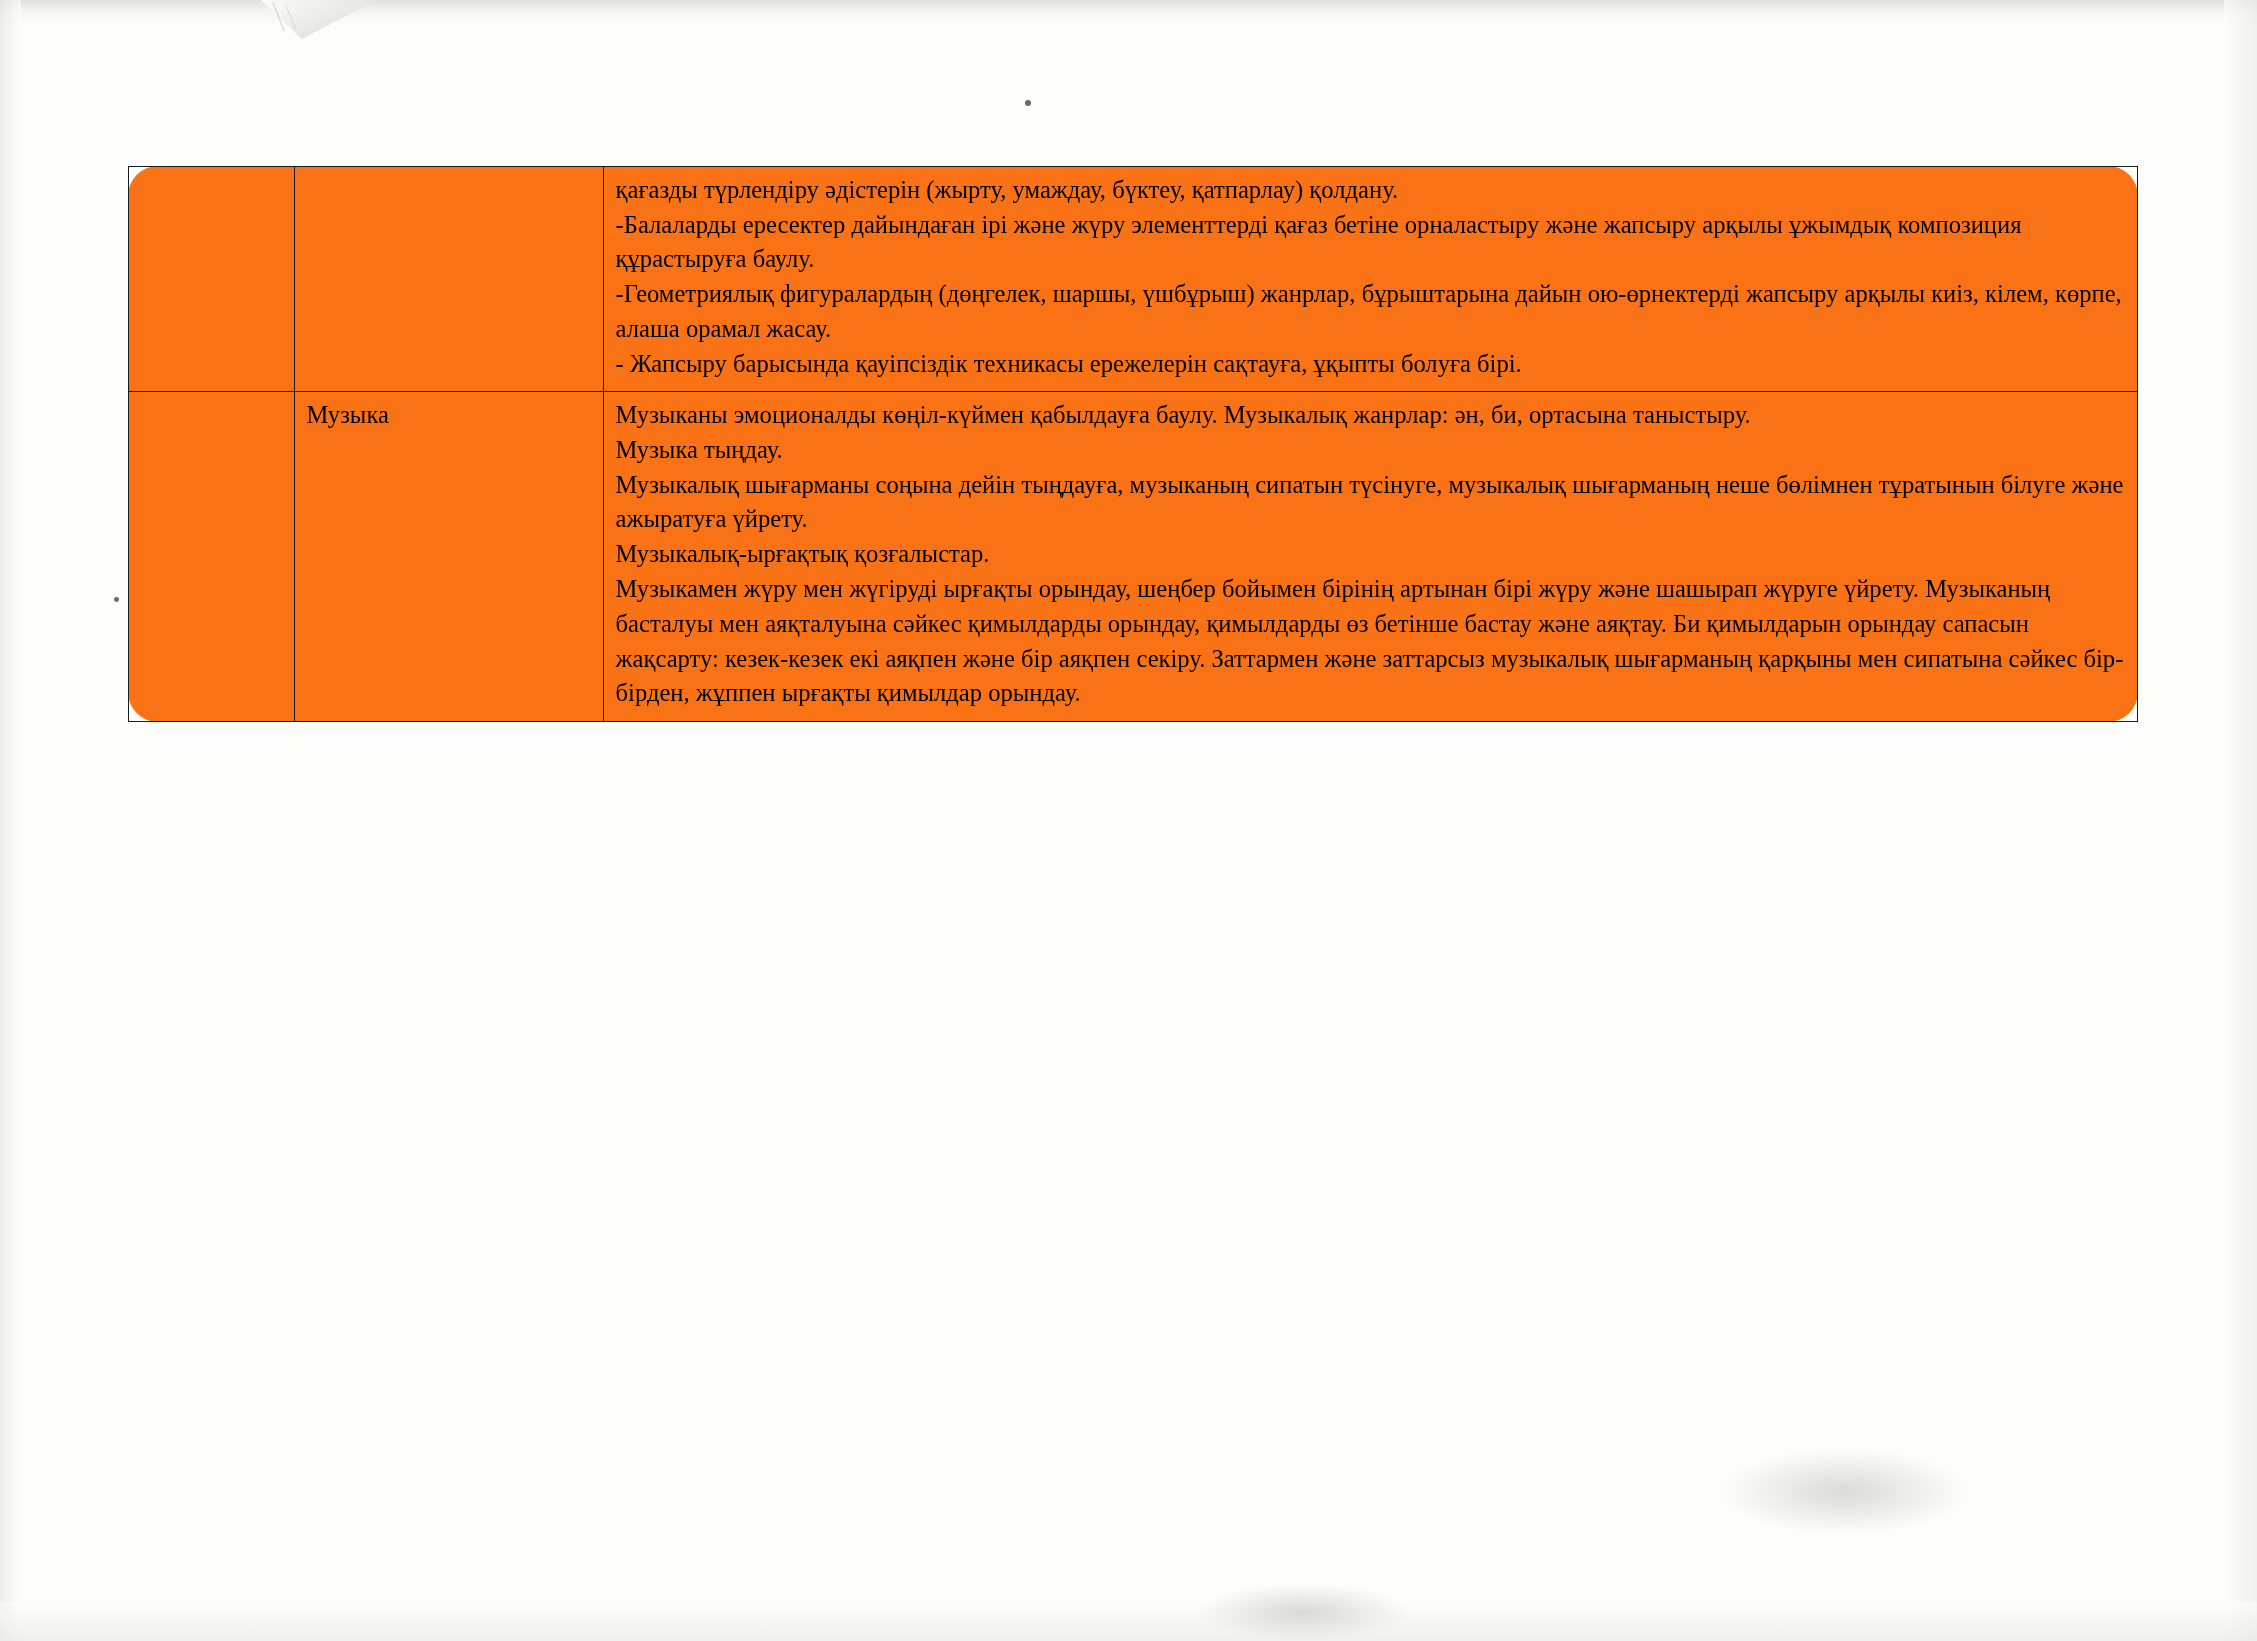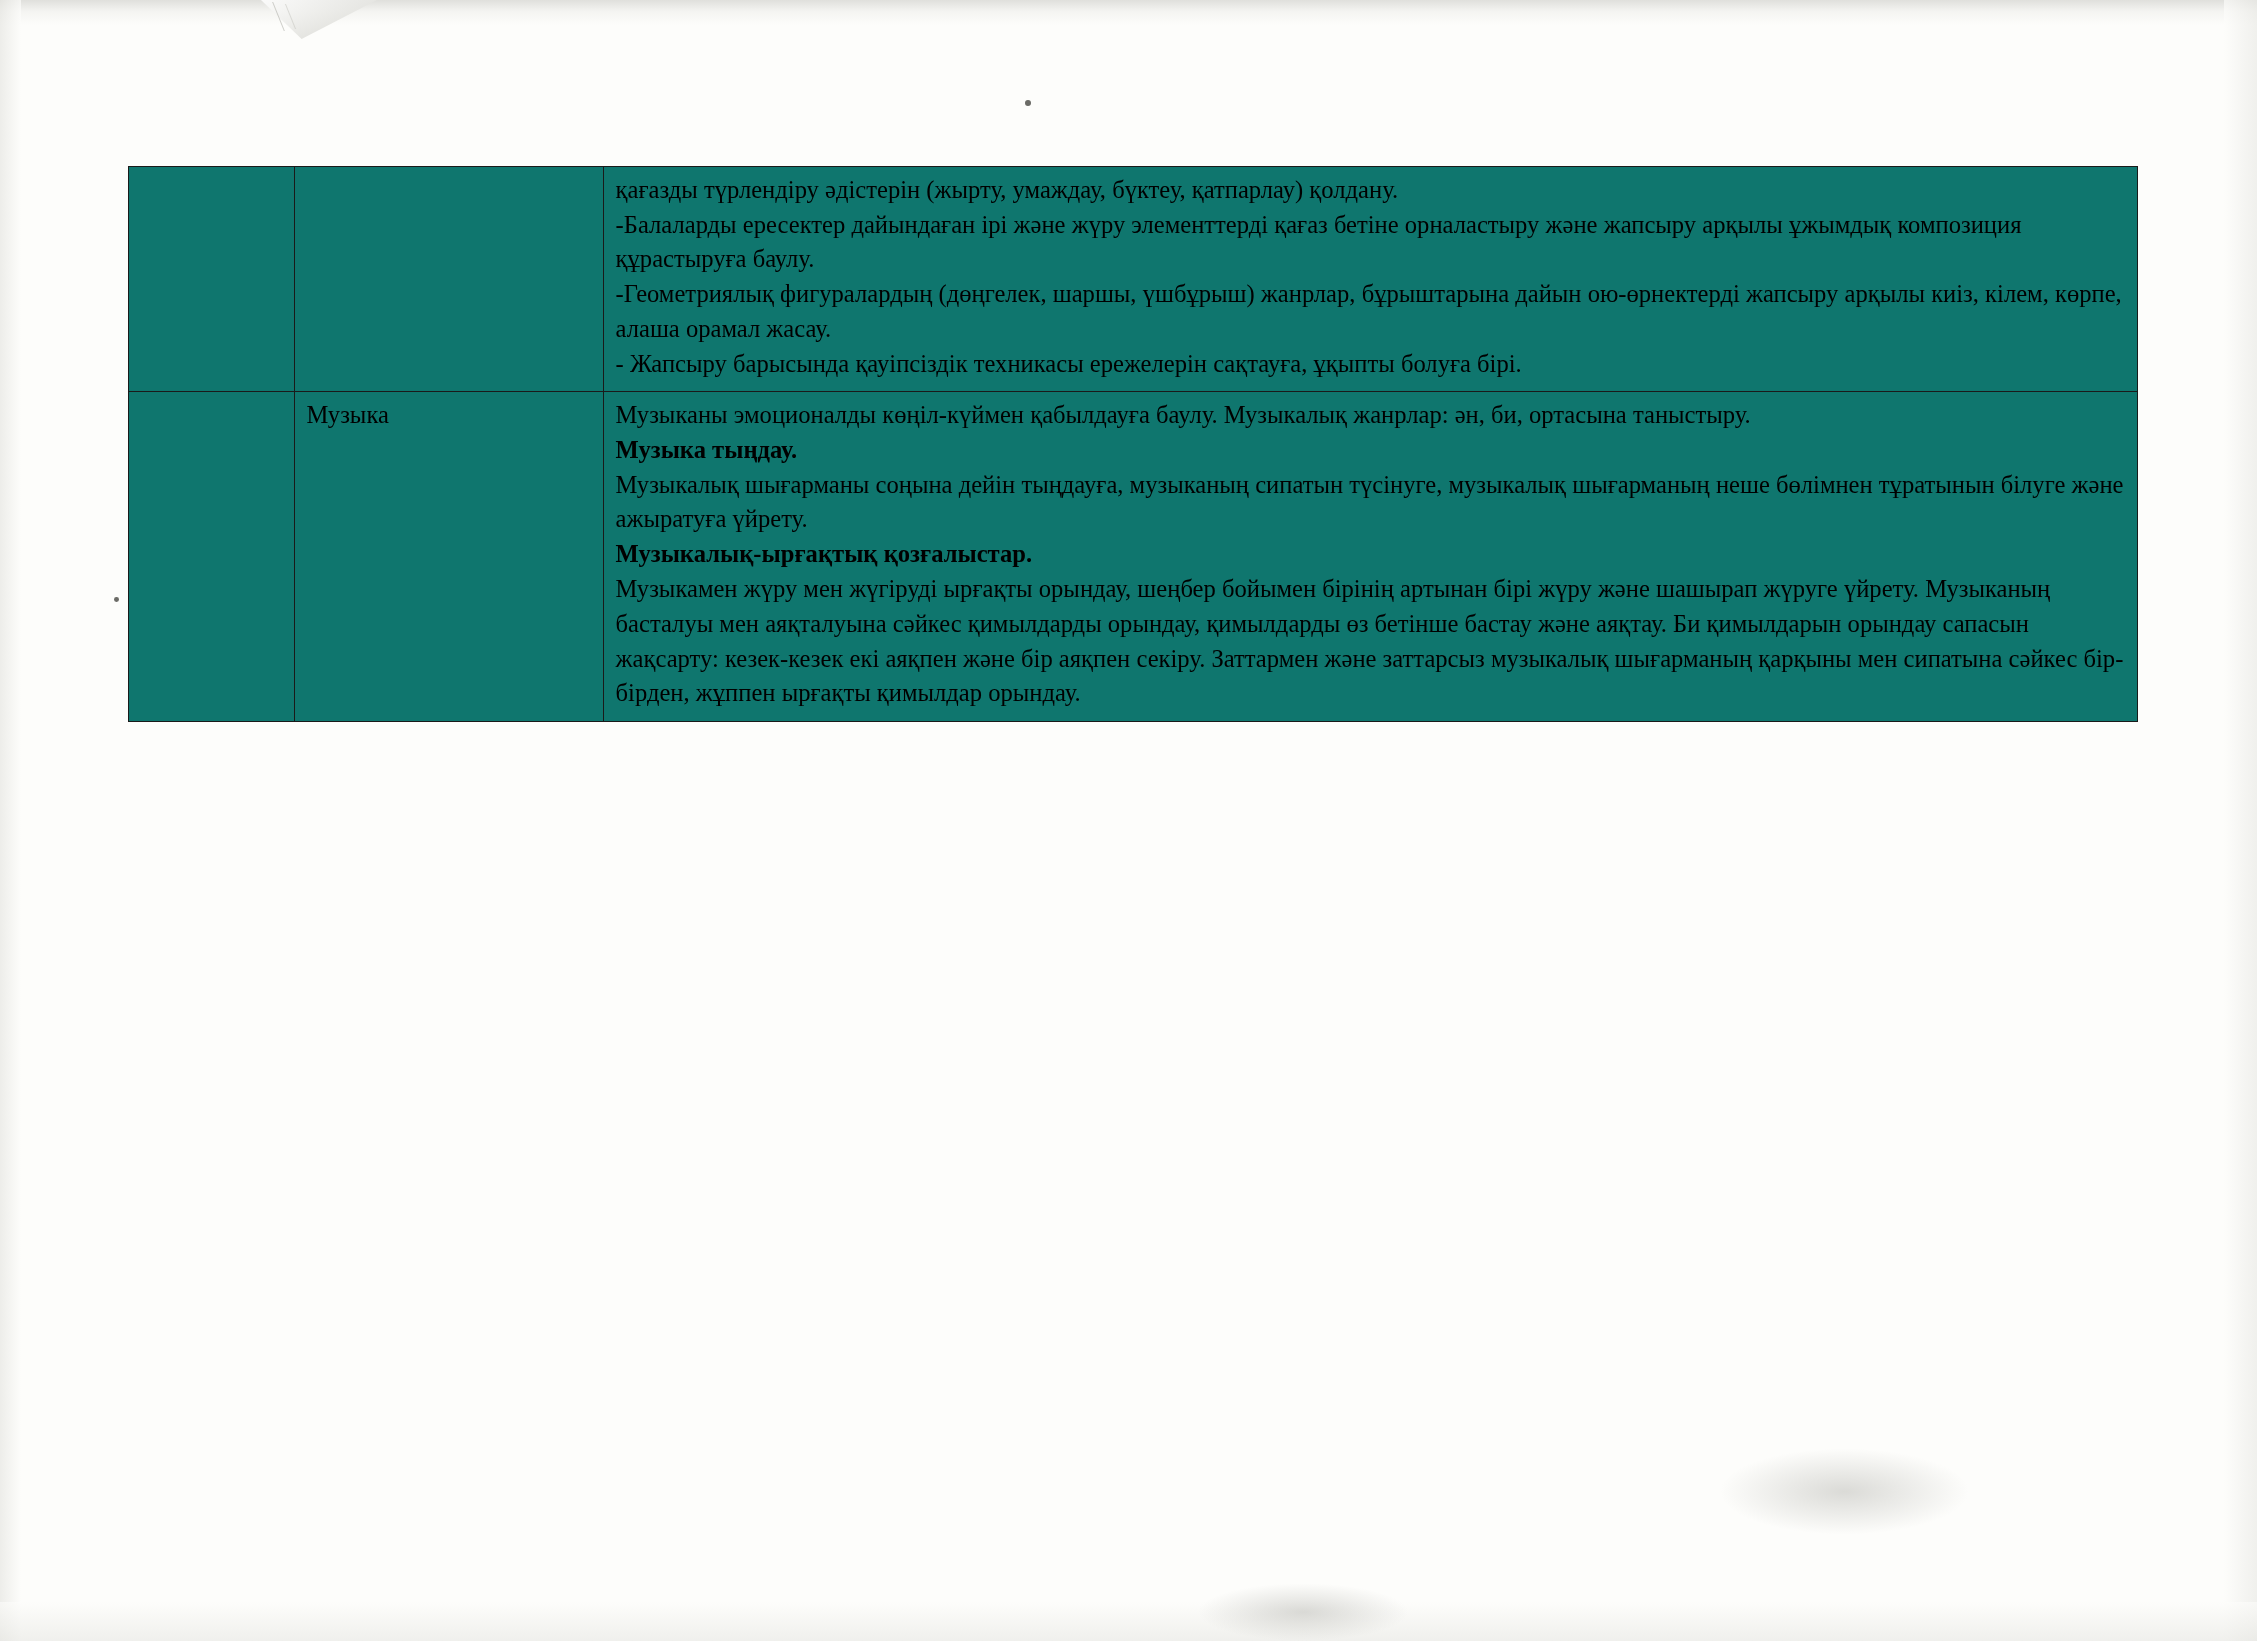--- a/index.html
+++ b/index.html
@@ -94,39 +94,40 @@
   }
 
   
   .doc-table {
     position: absolute;
     top: 166px;
     left: 128px;
     width: 2009px;
     border-collapse: collapse;
     table-layout: fixed;
-    background: #0f766e;
+    background: #f97316;
+    border-radius: 30px;
   }
   .doc-table td {
     border: 1.5px solid #1a1a1a;
     vertical-align: top;
     padding: 5.8px 9.7px 9.7px 11.6px;
     font-size: 24.6px;
     line-height: 1.415;
     font-family: "Liberation Serif", serif;
   }
   .col-num   { width: 166px; }
   .col-area  { width: 309px; }
   .col-body  { width: 1534px; }
 
   .cell-body p {
     margin: 0;
   }
   .cell-body .bold-head {
-    font-weight: bold;
+    font-weight: normal;
   }
   .cell-area-label {
     font-size: 24.6px;
     line-height: 1.4;
     padding-left: 3.9px;
   }
   .empty-cell { }
 </style>
 </head>
 <body>

